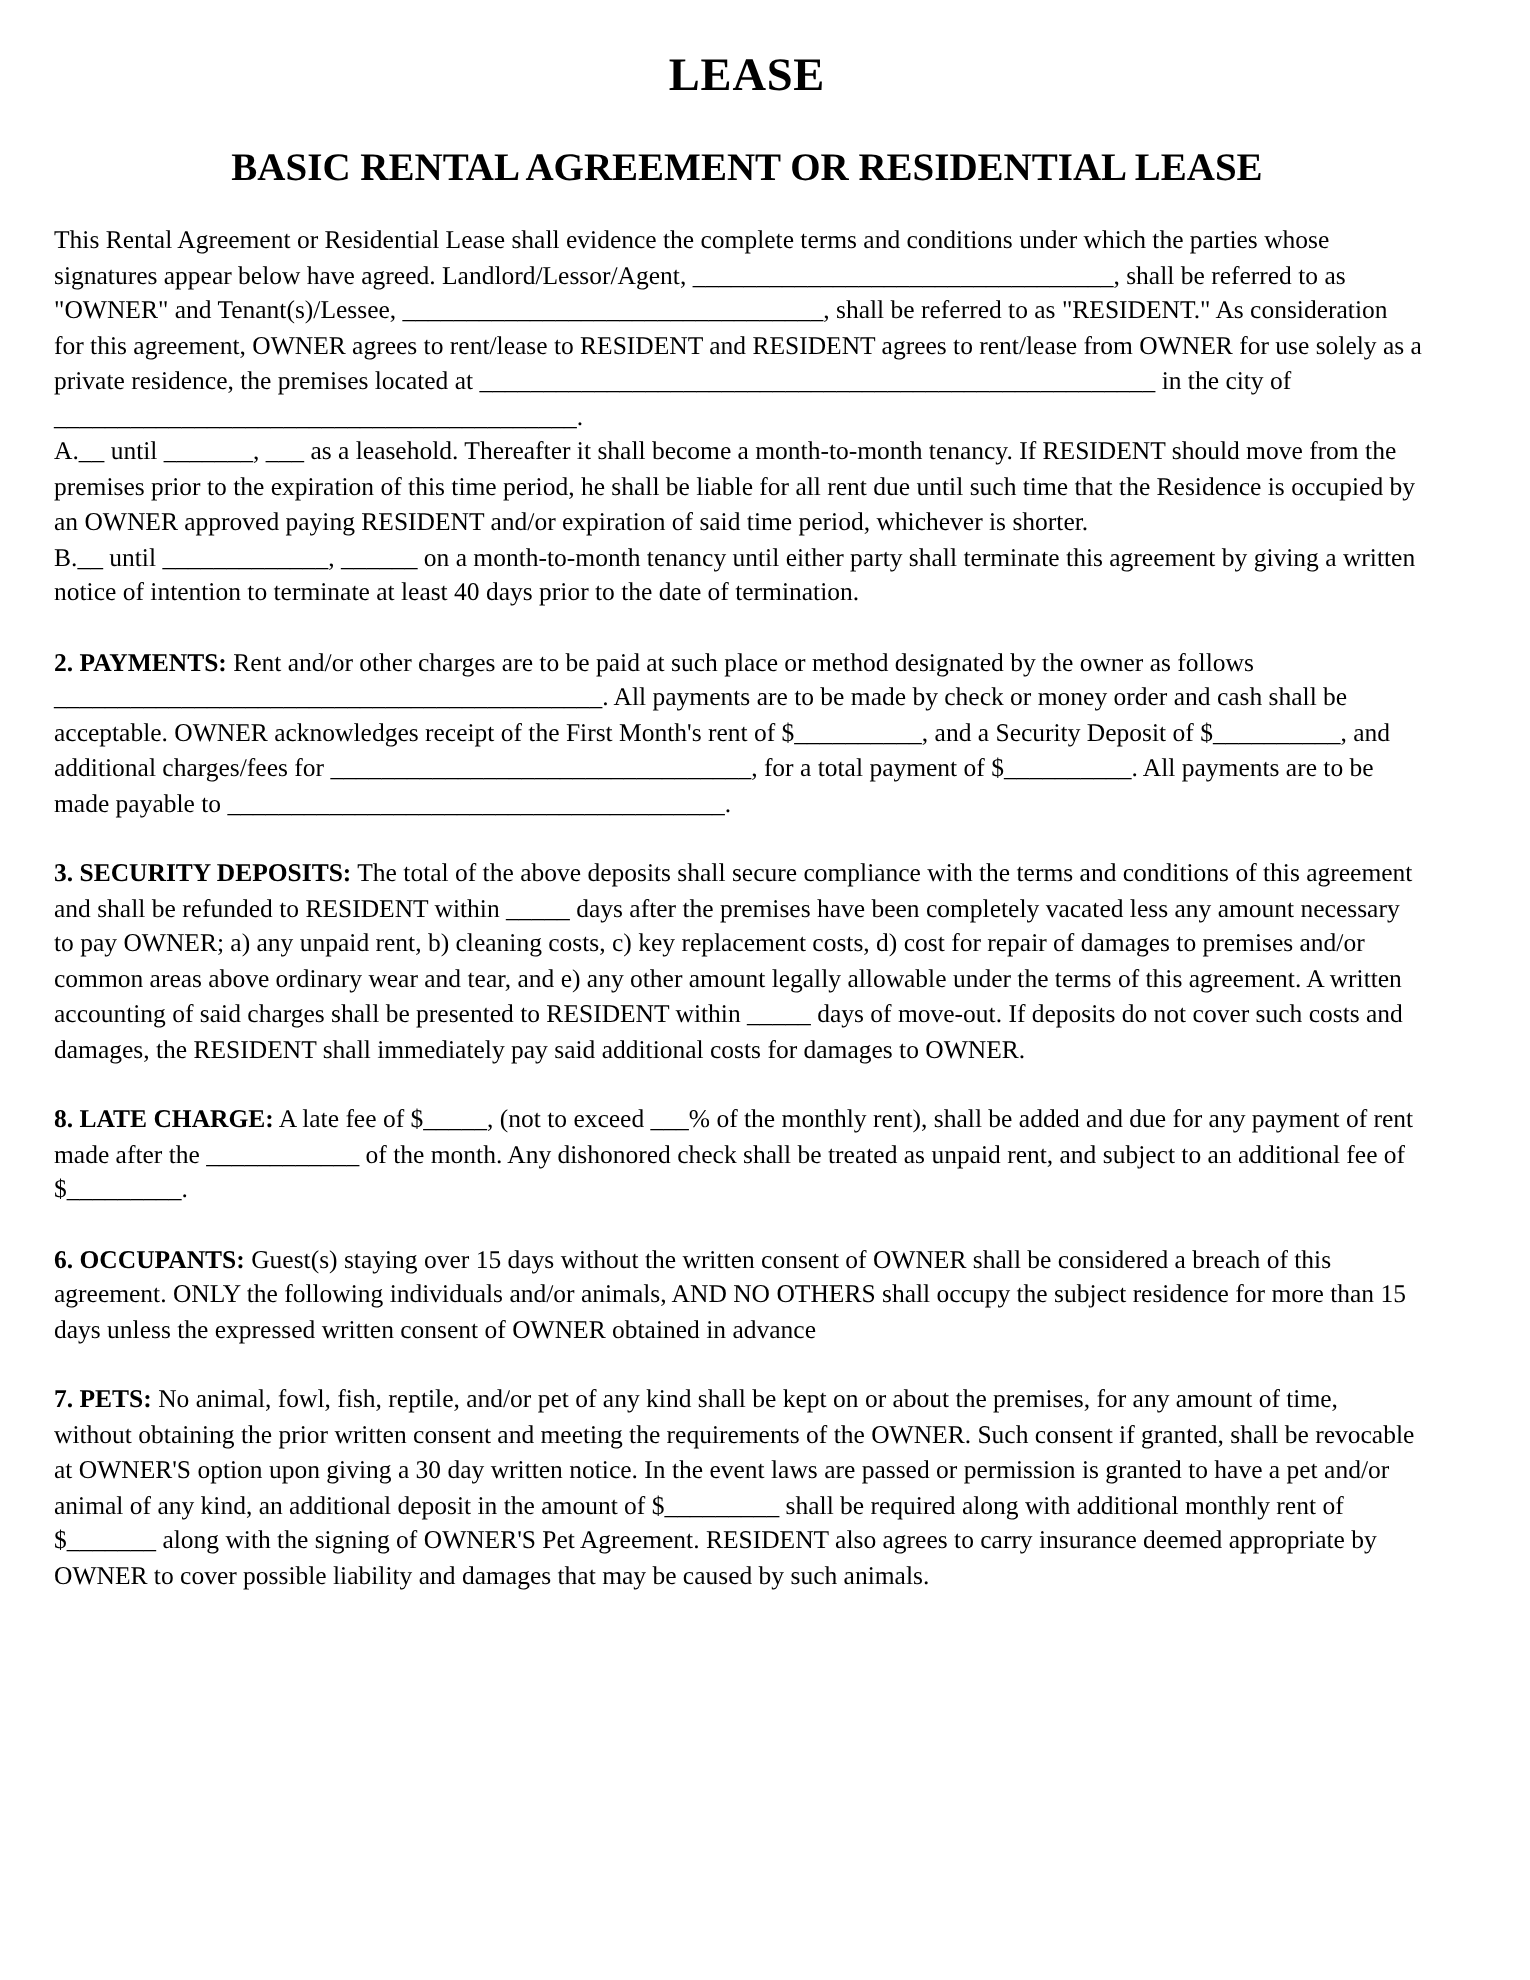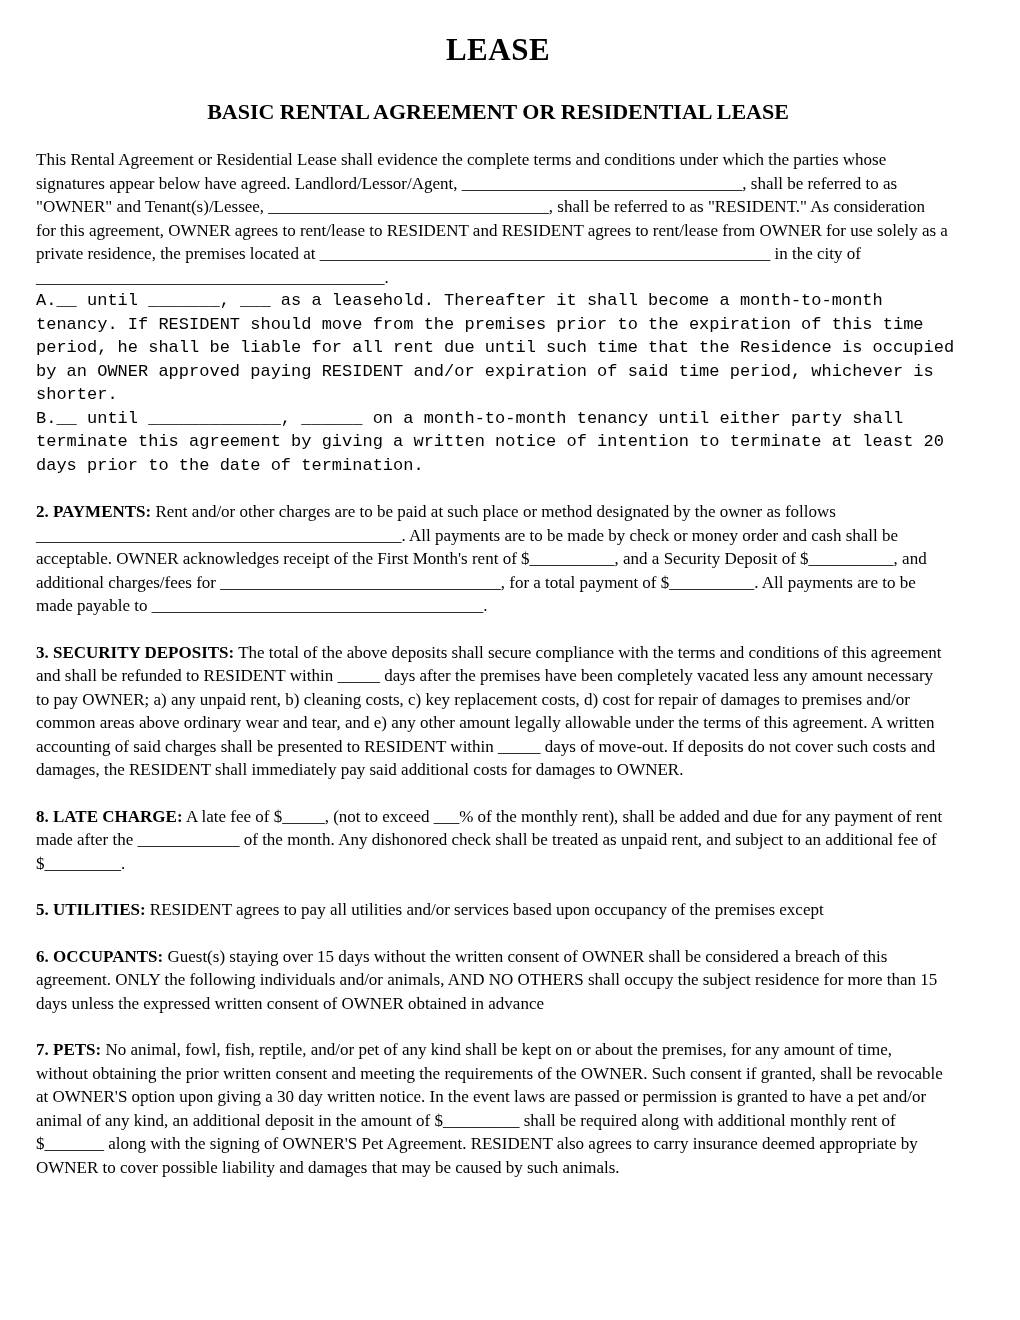--- a/index.html
+++ b/index.html
@@ -23,58 +23,56 @@
   .doc-title {
     text-align: center;
     font-size: 31px;
     font-weight: 700;
     margin: 10px 0 0 0;
     line-height: 36px;
     letter-spacing: 0.5px;
   }
   .doc-subtitle {
     text-align: center;
-    font-size: 22px;
+    font-size: 26px;
     font-weight: 700;
     margin: 31px 0 0 0;
     line-height: 26px;
   }
   .para {
     margin: 23px 12px 0 0;
     text-align: left;
     word-break: break-word;
   }
   .clause {
     margin: 0;
-    font-family: Liberation Mono, monospace;
   }
   .blankline {
     margin: 11px 0 0 0;
   }
   b.sec-head { font-weight: 700; }
 </style>
 </head>
 <body>
 
 <div class="page">
 
   <h1 class="doc-title">LEASE</h1>
 
   <h2 class="doc-subtitle">BASIC RENTAL AGREEMENT OR RESIDENTIAL LEASE</h2>
 
   <p class="para">This Rental Agreement or Residential Lease shall evidence the complete terms and conditions under which the parties whose signatures appear below have agreed. Landlord/Lessor/Agent, _________________________________, shall be referred to as "OWNER" and Tenant(s)/Lessee, _________________________________, shall be referred to as "RESIDENT." As consideration for this agreement, OWNER agrees to rent/lease to RESIDENT and RESIDENT agrees to rent/lease from OWNER for use solely as a private residence, the premises located at _____________________________________________________ in the city of _________________________________________.</p>
 
   <p class="para clause">A.__ until _______, ___ as a leasehold. Thereafter it shall become a month-to-month tenancy. If RESIDENT should move from the premises prior to the expiration of this time period, he shall be liable for all rent due until such time that the Residence is occupied by an OWNER approved paying RESIDENT and/or expiration of said time period, whichever is shorter.</p>
-  <p class="para clause">B.__ until _____________, ______ on a month-to-month tenancy until either party shall terminate this agreement by giving a written notice of intention to terminate at least 20 days prior to the date of termination.</p>
+  <p class="para clause">B.__ until _____________, ______ on a month-to-month tenancy until either party shall terminate this agreement by giving a written notice of intention to terminate at least 40 days prior to the date of termination.</p>
 
   <p class="para"><b class="sec-head">2. PAYMENTS:</b> <span>Rent and/or other charges are to be paid at such place or method designated by the owner as follows ___________________________________________. All payments are to be made by check or money order and cash shall be acceptable. OWNER acknowledges receipt of the First Month's rent of $__________, and a Security Deposit of $__________, and additional charges/fees for _________________________________, for a total payment of $__________. All payments are to be made payable to _______________________________________.</span></p>
 
   <p class="para"><b class="sec-head">3. SECURITY DEPOSITS:</b> <span>The total of the above deposits shall secure compliance with the terms and conditions of this agreement and shall be refunded to RESIDENT within _____ days after the premises have been completely vacated less any amount necessary to pay OWNER; a) any unpaid rent, b) cleaning costs, c) key replacement costs, d) cost for repair of damages to premises and/or common areas above ordinary wear and tear, and e) any other amount legally allowable under the terms of this agreement. A written accounting of said charges shall be presented to RESIDENT within _____ days of move-out. If deposits do not cover such costs and damages, the RESIDENT shall immediately pay said additional costs for damages to OWNER.</span></p>
 
   <p class="para"><b class="sec-head">8. LATE CHARGE:</b> <span>A late fee of $_____, (not to exceed ___% of the monthly rent), shall be added and due for any payment of rent made after the ____________ of the month. Any dishonored check shall be treated as unpaid rent, and subject to an additional fee of $_________.</span></p>
 
-  <p class="para"><b class="sec-head">5. UTILITIES:</b> <span>RESIDENT agrees to pay all utilities and/or services based upon occupancy of the premises except</span></p>
 
   <p class="para"><b class="sec-head">6. OCCUPANTS:</b> <span>Guest(s) staying over 15 days without the written consent of OWNER shall be considered a breach of this agreement. ONLY the following individuals and/or animals, AND NO OTHERS shall occupy the subject residence for more than 15 days unless the expressed written consent of OWNER obtained in advance</span></p>
 
   <p class="para"><b class="sec-head">7. PETS:</b> <span>No animal, fowl, fish, reptile, and/or pet of any kind shall be kept on or about the premises, for any amount of time, without obtaining the prior written consent and meeting the requirements of the OWNER. Such consent if granted, shall be revocable at OWNER'S option upon giving a 30 day written notice. In the event laws are passed or permission is granted to have a pet and/or animal of any kind, an additional deposit in the amount of $_________ shall be required along with additional monthly rent of $_______ along with the signing of OWNER'S Pet Agreement. RESIDENT also agrees to carry insurance deemed appropriate by OWNER to cover possible liability and damages that may be caused by such animals.</span></p>
 
 </div>
 
 </body></html>

